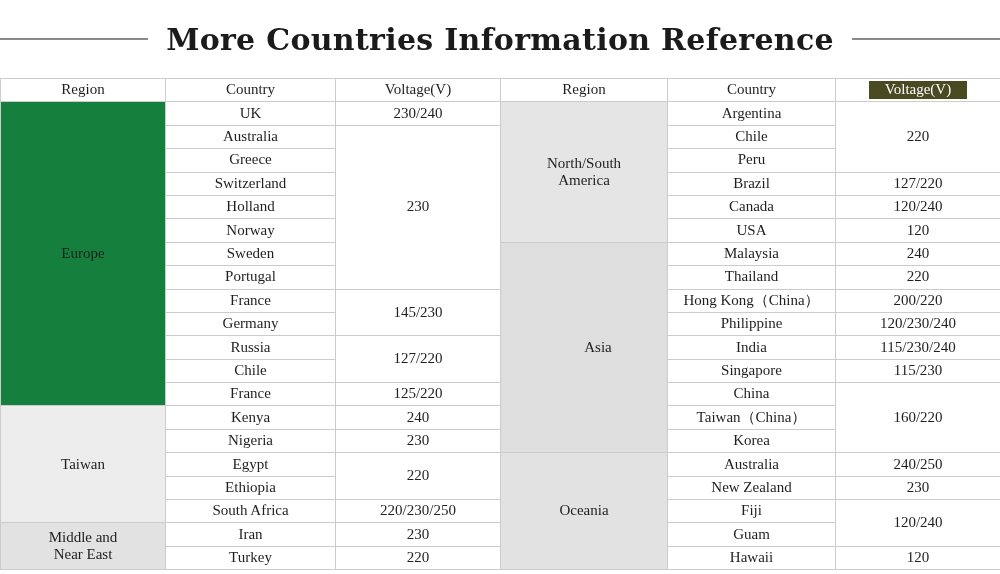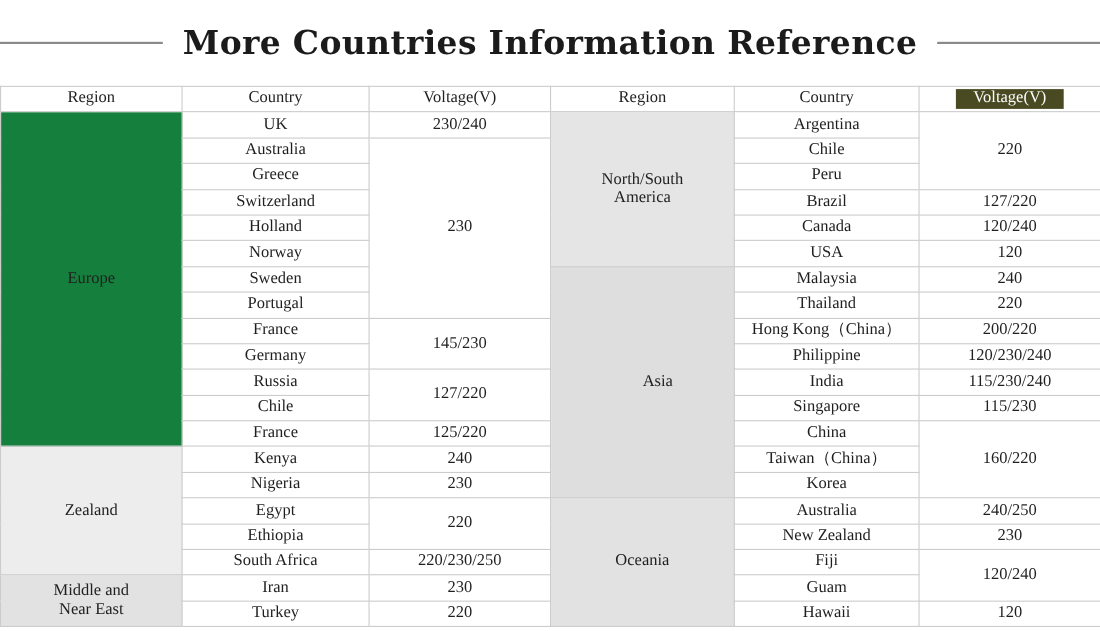--- a/index.html
+++ b/index.html
@@ -221,21 +221,21 @@
       </tr>
 
       <tr>
         <td class="country">France</td>
         <td class="voltage">125/220</td>
         <td class="country">China</td>
         <td class="voltage" rowspan="3">160/220</td>
       </tr>
 
       <tr>
-        <td class="region shade4" rowspan="5">Zealand</td>
+        <td class="region shade4" rowspan="5">Taiwan</td>
         <td class="country">Kenya</td>
         <td class="voltage">240</td>
         <td class="country">Taiwan（China）</td>
       </tr>
 
       <tr>
         <td class="country">Nigeria</td>
         <td class="voltage">230</td>
         <td class="country">Korea</td>
       </tr>

